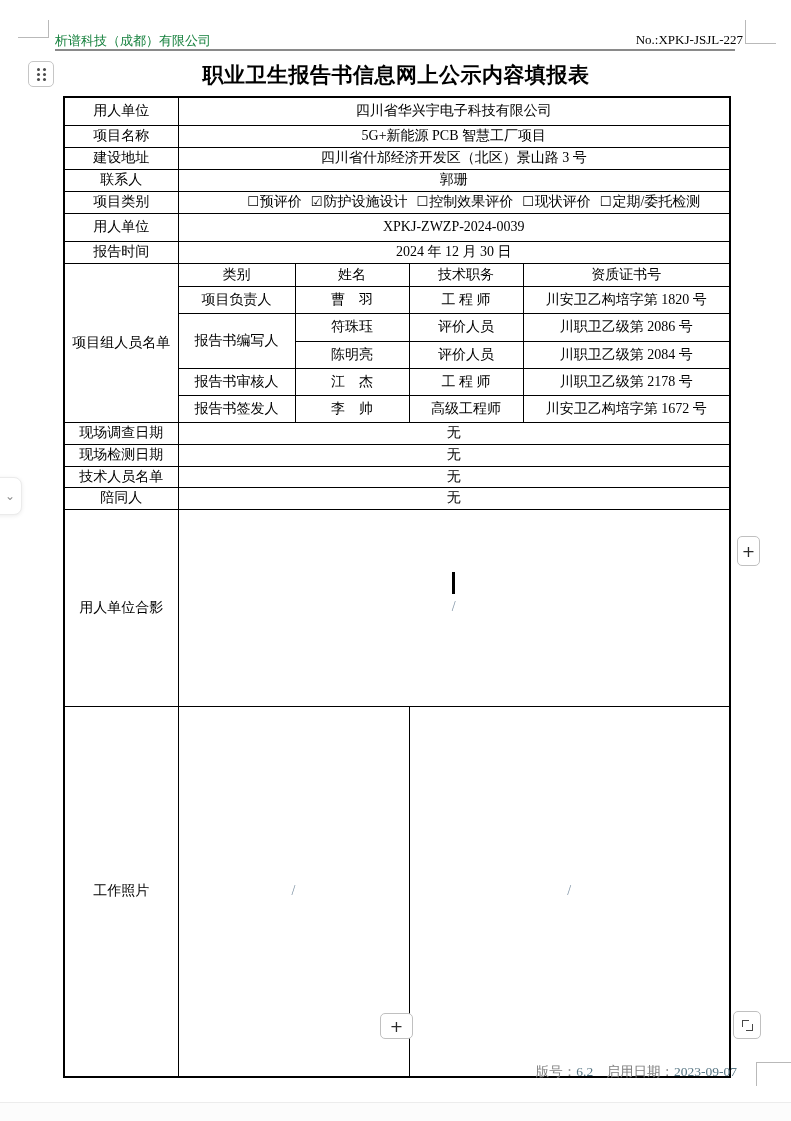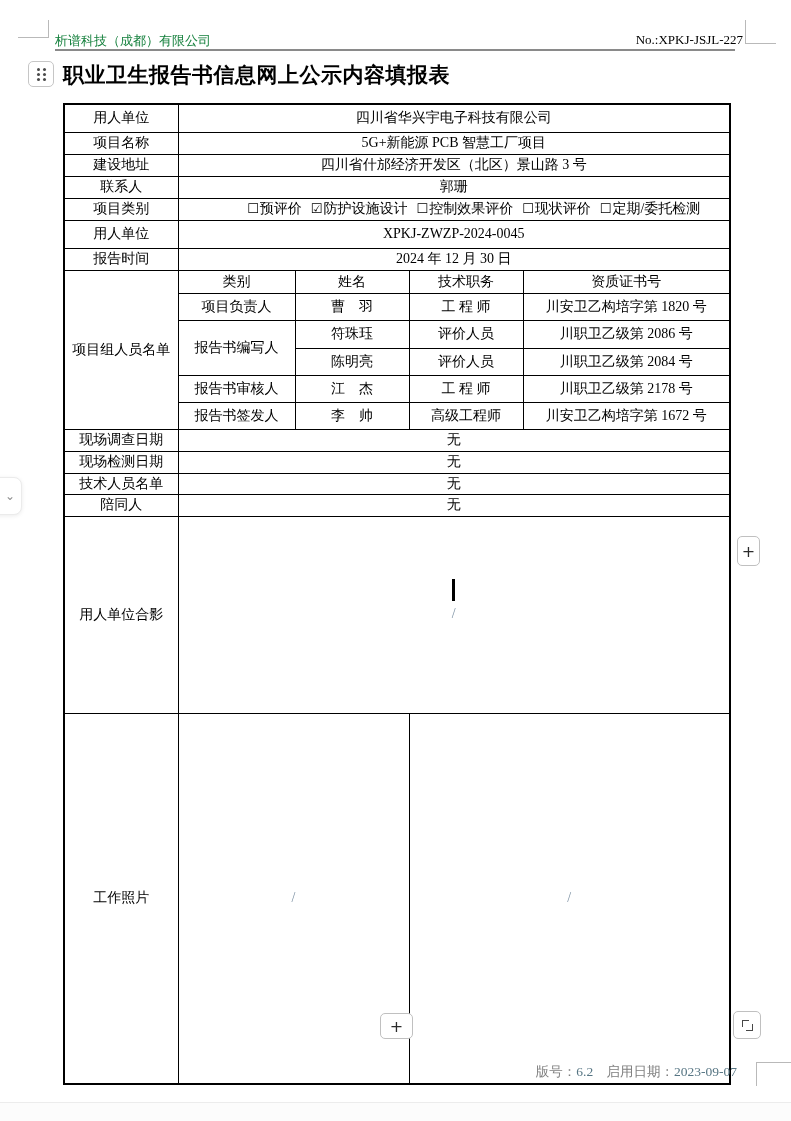--- a/index.html
+++ b/index.html
@@ -16,26 +16,26 @@
   .hdr-left{position:absolute;left:55px;top:32px;font-size:13px;color:#15803d;}
   .hdr-right{position:absolute;right:48px;top:32px;font-size:13px;color:#000000;}
   .hdr-rule{position:absolute;left:55px;top:49px;width:680px;border-bottom:2px solid #8a8a8a;}
 
   
   .drag-handle{position:absolute;left:28px;top:61px;width:24px;height:24px;border:1px solid #c6c6c6;
         border-radius:5px;background:#fff;display:flex;align-items:center;justify-content:center;cursor:pointer;}
   .dots{width:3px;height:3px;background:#4a4a4a;border-radius:50%;margin:-10px 0 0 -6px;
         box-shadow:6px 0 0 #4a4a4a,0 5px 0 #4a4a4a,6px 5px 0 #4a4a4a,0 10px 0 #4a4a4a,6px 10px 0 #4a4a4a;}
 
-  .doc-title{position:absolute;left:63px;top:61px;width:666px;
+  .doc-title{position:absolute;left:63px;top:61px;width:666px;text-align:center;
         font-size:21px;font-weight:bold;letter-spacing:.5px;}
 
   
   .form-table{position:absolute;left:63px;top:96px;width:666px;border-collapse:collapse;
-        table-layout:fixed;font-size:14px;border:2px solid #000;margin-top:7px;}
+        table-layout:fixed;font-size:14px;border:2px solid #000;}
   .form-table td{border:1.5px solid #000;text-align:center;vertical-align:middle;padding:0 2px;overflow:hidden;}
   tr.h28{height:28px}tr.h22{height:22px}tr.h23{height:23px}tr.h27{height:27px}
   tr.h21{height:21px}tr.h197{height:197px}tr.h305{height:371px}
 
   .cat-options{display:flex;justify-content:center;align-items:center;gap:9px;white-space:nowrap;padding-left:40px;}
   .cat-box{font-family:"DejaVu Sans",sans-serif;font-size:13px;margin-right:1px;}
 
   .slash{color:#7f93a5;font-size:14px;}
   .caret-wrap{display:flex;flex-direction:column;align-items:center;transform:translateY(-14px);}
   .caret{width:3px;height:22px;background:#000;margin-bottom:5px;}
@@ -114,21 +114,21 @@
           <span><span class="cat-box">☐</span><span>预评价</span></span>
           <span><span class="cat-box">☑</span><span>防护设施设计</span></span>
           <span><span class="cat-box">☐</span><span>控制效果评价</span></span>
           <span><span class="cat-box">☐</span><span>现状评价</span></span>
           <span><span class="cat-box">☐</span><span>定期/委托检测</span></span>
         </div>
       </td>
     </tr>
     <tr class="h28">
       <td>用人单位</td>
-      <td colspan="4">XPKJ-ZWZP-2024-0045</td>
+      <td colspan="4">XPKJ-ZWZP-2024-0039</td>
     </tr>
     <tr class="h22">
       <td>报告时间</td>
       <td colspan="4">2024 年 12 月 30 日</td>
     </tr>
     <tr class="h23">
       <td rowspan="6">项目组人员名单</td>
       <td>类别</td>
       <td>姓名</td>
       <td>技术职务</td>

